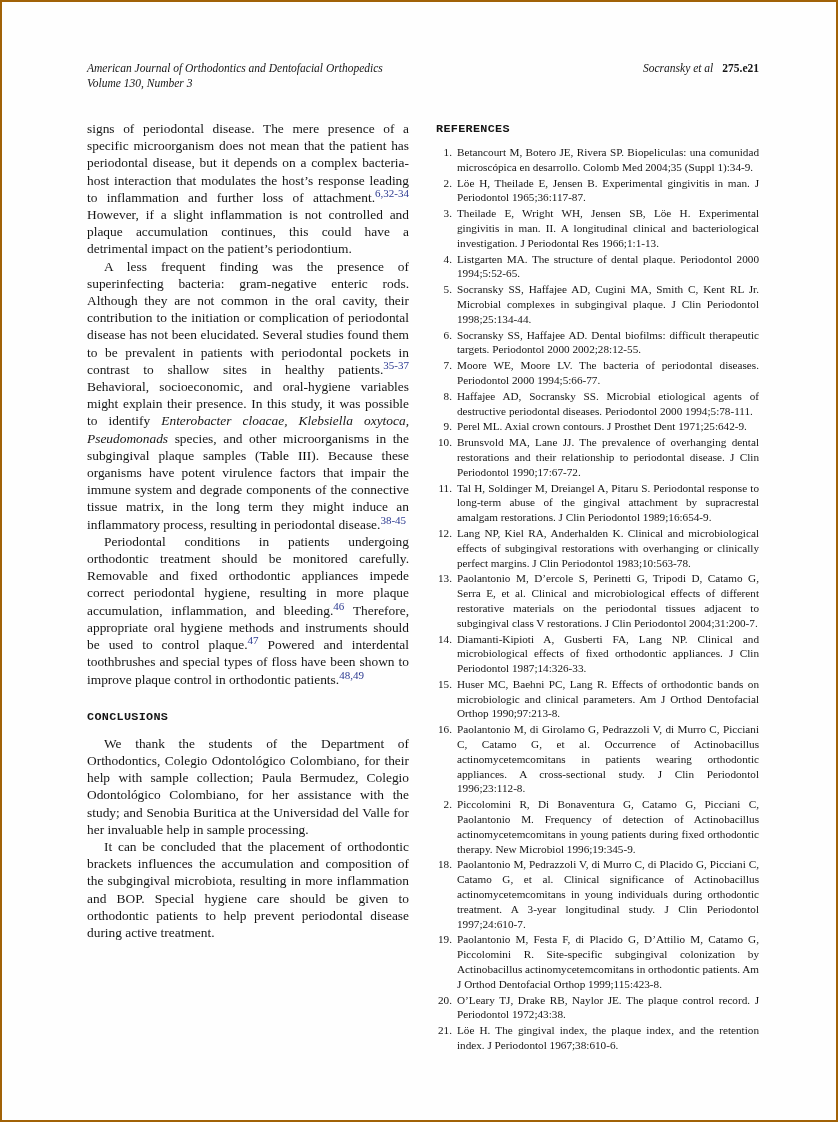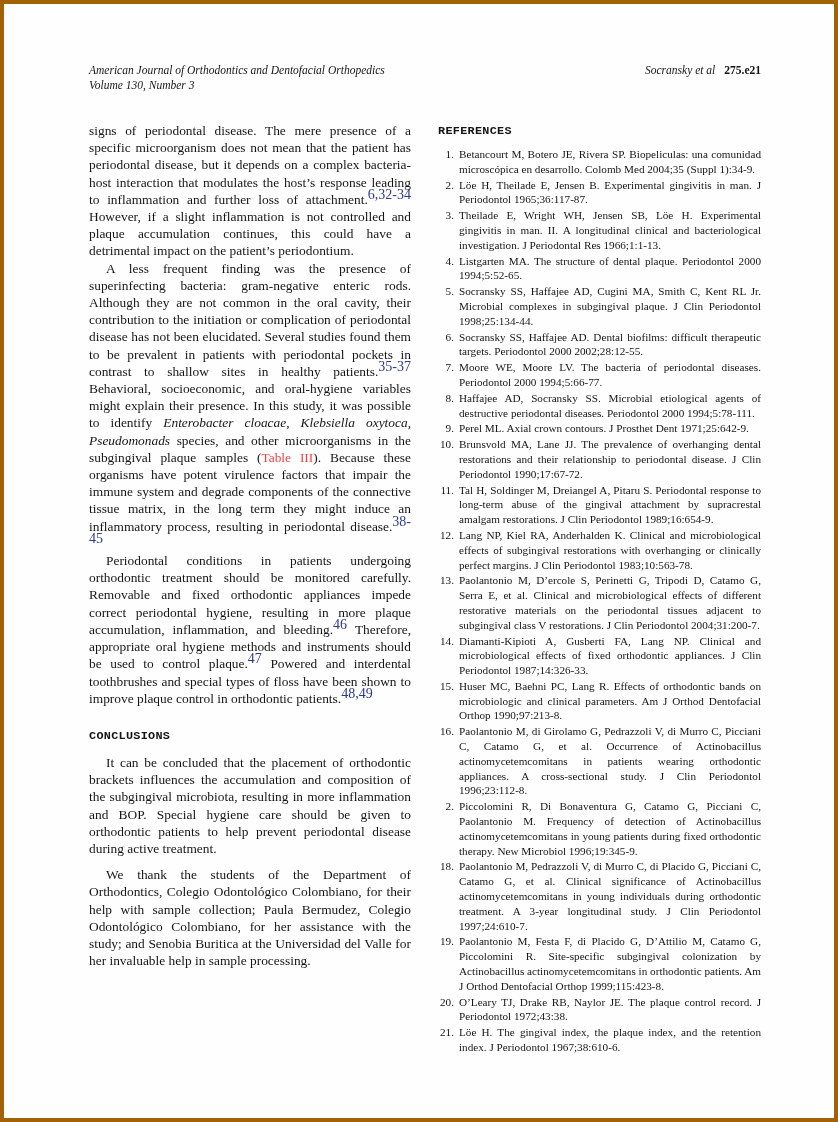--- a/index.html
+++ b/index.html
@@ -1,44 +1,44 @@
 <!DOCTYPE html>
 <html><head>
 <meta charset="utf-8">
 <style>
   * { box-sizing: border-box; }
   html, body { margin: 0; padding: 0; background: #ffffff; }
   .page {
     width: 838px; height: 1122px; position: relative; margin: 0 auto;
-    background: #fefefe; border: 4px solid #a16207; overflow: hidden;
+    background: #fefefe; border: 2px solid #a16207; overflow: hidden;
     font-family: "Liberation Serif", "DejaVu Serif", serif; color: #151515;
   }
   .header {
     position: absolute; left: 85px; top: 59px; width: 672px;
     display: flex; justify-content: space-between; align-items: flex-start;
     font-size: 11.5px; line-height: 14.5px;
   }
   .header-left { font-style: italic; }
   .header-right { white-space: nowrap; }
   .authors { font-style: italic; }
   .pagenum { font-weight: bold; margin-left: 9px; }
 
   .col-left  { position: absolute; left: 85px;  top: 118px; width: 322px; }
   .col-right { position: absolute; left: 434px; top: 118px; width: 323px; }
 
   .body-p { font-size: 13.4px; line-height: 17.2px; text-align: justify; margin: 0; }
   .indent { text-indent: 17px; }
   .ack { margin-top: 9px; }
 
   sup.ref-sup {
-    color: #2b3990; font-size: 14px; line-height: 0; vertical-align: super;
+    color: #2b3990; font-size: 11px; line-height: 0; vertical-align: super;
     cursor: pointer;
   }
   .species { font-style: italic; }
-  .table-link { color: #ef4444; cursor: pointer; }
+  .table-link { color: #000000; cursor: pointer; }
 
   .section-heading {
     font-family: Liberation Mono, monospace;
     font-weight: bold; font-size: 11.8px; letter-spacing: 0.3px;
     color: #141414; margin: 22px 0 11px 0;
   }
   .refs-heading { margin: 2px 0 9px 0; }
 
   .ref-list { margin: 0; padding: 0; }
   .ref-item { display: flex; font-size: 11.2px; line-height: 14.8px; margin: 0 0 1px 0; }
@@ -63,23 +63,23 @@
   <div class="col-left">
 
     <p class="body-p"><span>signs of periodontal disease. The mere presence of a specific microorganism does not mean that the patient has periodontal disease, but it depends on a complex bacteria-host interaction that modulates the host’s response leading to inflammation and further loss of attachment.</span><sup class="ref-sup">6,32-34</sup><span> However, if a slight inflammation is not controlled and plaque accumulation continues, this could have a detrimental impact on the patient’s periodontium.</span></p>
 
     <p class="body-p indent"><span>A less frequent finding was the presence of superinfecting bacteria: gram-negative enteric rods. Although they are not common in the oral cavity, their contribution to the initiation or complication of periodontal disease has not been elucidated. Several studies found them to be prevalent in patients with periodontal pockets in contrast to shallow sites in healthy patients.</span><sup class="ref-sup">35-37</sup><span> Behavioral, socioeconomic, and oral-hygiene variables might explain their presence. In this study, it was possible to identify </span><span class="species">Enterobacter cloacae, Klebsiella oxytoca, Pseudomonads</span><span> species, and other microorganisms in the subgingival plaque samples (</span><span class="table-link">Table III</span><span>). Because these organisms have potent virulence factors that impair the immune system and degrade components of the connective tissue matrix, in the long term they might induce an inflammatory process, resulting in periodontal disease.</span><sup class="ref-sup">38-45</sup></p>
 
     <p class="body-p indent"><span>Periodontal conditions in patients undergoing orthodontic treatment should be monitored carefully. Removable and fixed orthodontic appliances impede correct periodontal hygiene, resulting in more plaque accumulation, inflammation, and bleeding.</span><sup class="ref-sup">46</sup><span> Therefore, appropriate oral hygiene methods and instruments should be used to control plaque.</span><sup class="ref-sup">47</sup><span> Powered and interdental toothbrushes and special types of floss have been shown to improve plaque control in orthodontic patients.</span><sup class="ref-sup">48,49</sup></p>
 
     <h2 class="section-heading">CONCLUSIONS</h2>
 
+    <p class="body-p indent ack">We thank the students of the Department of Orthodontics, Colegio Odontológico Colombiano, for their help with sample collection; Paula Bermudez, Colegio Odontológico Colombiano, for her assistance with the study; and Senobia Buritica at the Universidad del Valle for her invaluable help in sample processing.</p>
+
     <p class="body-p indent">It can be concluded that the placement of orthodontic brackets influences the accumulation and composition of the subgingival microbiota, resulting in more inflammation and BOP. Special hygiene care should be given to orthodontic patients to help prevent periodontal disease during active treatment.</p>
-
-    <p class="body-p indent ack">We thank the students of the Department of Orthodontics, Colegio Odontológico Colombiano, for their help with sample collection; Paula Bermudez, Colegio Odontológico Colombiano, for her assistance with the study; and Senobia Buritica at the Universidad del Valle for her invaluable help in sample processing.</p>
 
   </div>
 
   <div class="col-right">
     <h2 class="section-heading refs-heading">REFERENCES</h2>
 
     <div class="ref-list">
 
         <div class="ref-item">
           <span class="ref-num">1.</span>

